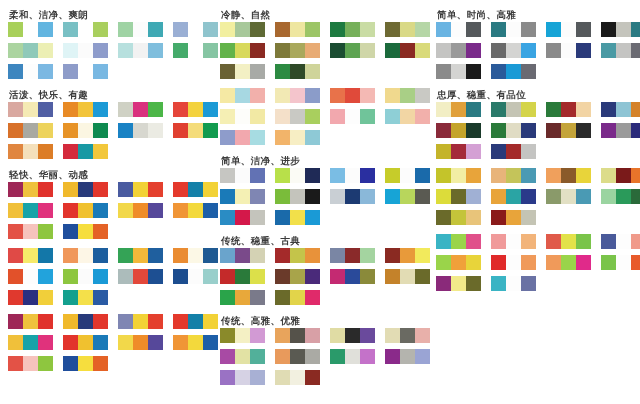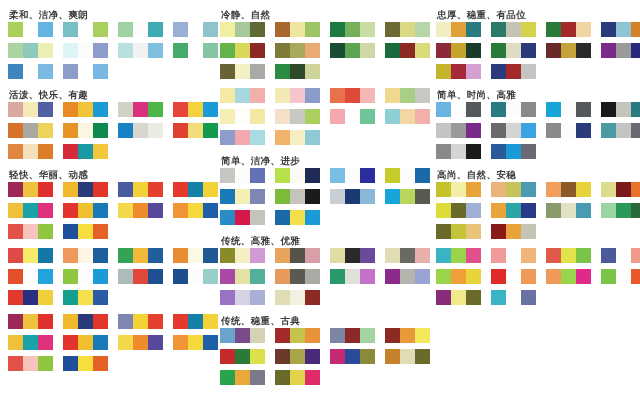--- a/index.html
+++ b/index.html
@@ -638,20 +638,91 @@
             </div>
             <div class="swatch-group empty">
               <div class="swatch" style="background: rgb(255, 255, 255);"></div>
               <div class="swatch" style="background: rgb(255, 255, 255);"></div>
               <div class="swatch" style="background: rgb(255, 255, 255);"></div>
             </div>
           </div>
         </div>
       </div>
       <div class="section">
+        <div class="section-title">传统、稳重、古典</div>
+        <div class="swatch-rows">
+          <div class="swatch-row">
+            <div class="swatch-group">
+              <div class="swatch" style="background: rgb(106, 164, 204);"></div>
+              <div class="swatch" style="background: rgb(122, 74, 138);"></div>
+              <div class="swatch" style="background: rgb(212, 210, 180);"></div>
+            </div>
+            <div class="swatch-group">
+              <div class="swatch" style="background: rgb(164, 42, 42);"></div>
+              <div class="swatch" style="background: rgb(196, 196, 74);"></div>
+              <div class="swatch" style="background: rgb(232, 146, 58);"></div>
+            </div>
+            <div class="swatch-group">
+              <div class="swatch" style="background: rgb(122, 134, 164);"></div>
+              <div class="swatch" style="background: rgb(138, 42, 42);"></div>
+              <div class="swatch" style="background: rgb(164, 212, 160);"></div>
+            </div>
+            <div class="swatch-group">
+              <div class="swatch" style="background: rgb(138, 42, 34);"></div>
+              <div class="swatch" style="background: rgb(232, 154, 58);"></div>
+              <div class="swatch" style="background: rgb(242, 234, 92);"></div>
+            </div>
+          </div>
+          <div class="swatch-row">
+            <div class="swatch-group">
+              <div class="swatch" style="background: rgb(196, 42, 42);"></div>
+              <div class="swatch" style="background: rgb(42, 122, 58);"></div>
+              <div class="swatch" style="background: rgb(220, 224, 74);"></div>
+            </div>
+            <div class="swatch-group">
+              <div class="swatch" style="background: rgb(106, 58, 42);"></div>
+              <div class="swatch" style="background: rgb(168, 164, 74);"></div>
+              <div class="swatch" style="background: rgb(74, 42, 122);"></div>
+            </div>
+            <div class="swatch-group">
+              <div class="swatch" style="background: rgb(196, 42, 114);"></div>
+              <div class="swatch" style="background: rgb(42, 74, 154);"></div>
+              <div class="swatch" style="background: rgb(138, 138, 58);"></div>
+            </div>
+            <div class="swatch-group">
+              <div class="swatch" style="background: rgb(196, 130, 42);"></div>
+              <div class="swatch" style="background: rgb(226, 220, 180);"></div>
+              <div class="swatch" style="background: rgb(106, 106, 42);"></div>
+            </div>
+          </div>
+          <div class="swatch-row">
+            <div class="swatch-group">
+              <div class="swatch" style="background: rgb(42, 164, 74);"></div>
+              <div class="swatch" style="background: rgb(232, 168, 58);"></div>
+              <div class="swatch" style="background: rgb(122, 122, 138);"></div>
+            </div>
+            <div class="swatch-group">
+              <div class="swatch" style="background: rgb(106, 106, 42);"></div>
+              <div class="swatch" style="background: rgb(226, 212, 74);"></div>
+              <div class="swatch" style="background: rgb(224, 42, 106);"></div>
+            </div>
+            <div class="swatch-group empty">
+              <div class="swatch" style="background: rgb(255, 255, 255);"></div>
+              <div class="swatch" style="background: rgb(255, 255, 255);"></div>
+              <div class="swatch" style="background: rgb(255, 255, 255);"></div>
+            </div>
+            <div class="swatch-group empty">
+              <div class="swatch" style="background: rgb(255, 255, 255);"></div>
+              <div class="swatch" style="background: rgb(255, 255, 255);"></div>
+              <div class="swatch" style="background: rgb(255, 255, 255);"></div>
+            </div>
+          </div>
+        </div>
+      </div>
+      <div class="section">
         <div class="section-title">传统、高雅、优雅</div>
         <div class="swatch-rows">
           <div class="swatch-row">
             <div class="swatch-group">
               <div class="swatch" style="background: rgb(138, 138, 42);"></div>
               <div class="swatch" style="background: rgb(244, 240, 196);"></div>
               <div class="swatch" style="background: rgb(210, 154, 212);"></div>
             </div>
             <div class="swatch-group">
               <div class="swatch" style="background: rgb(232, 164, 92);"></div>
@@ -708,93 +779,93 @@
               <div class="swatch" style="background: rgb(255, 255, 255);"></div>
             </div>
             <div class="swatch-group empty">
               <div class="swatch" style="background: rgb(255, 255, 255);"></div>
               <div class="swatch" style="background: rgb(255, 255, 255);"></div>
               <div class="swatch" style="background: rgb(255, 255, 255);"></div>
             </div>
           </div>
         </div>
       </div>
-      <div class="section">
-        <div class="section-title">传统、稳重、古典</div>
-        <div class="swatch-rows">
-          <div class="swatch-row">
-            <div class="swatch-group">
-              <div class="swatch" style="background: rgb(106, 164, 204);"></div>
-              <div class="swatch" style="background: rgb(122, 74, 138);"></div>
-              <div class="swatch" style="background: rgb(212, 210, 180);"></div>
-            </div>
-            <div class="swatch-group">
-              <div class="swatch" style="background: rgb(164, 42, 42);"></div>
-              <div class="swatch" style="background: rgb(196, 196, 74);"></div>
-              <div class="swatch" style="background: rgb(232, 146, 58);"></div>
-            </div>
-            <div class="swatch-group">
-              <div class="swatch" style="background: rgb(122, 134, 164);"></div>
-              <div class="swatch" style="background: rgb(138, 42, 42);"></div>
-              <div class="swatch" style="background: rgb(164, 212, 160);"></div>
-            </div>
-            <div class="swatch-group">
-              <div class="swatch" style="background: rgb(138, 42, 34);"></div>
-              <div class="swatch" style="background: rgb(232, 154, 58);"></div>
-              <div class="swatch" style="background: rgb(242, 234, 92);"></div>
-            </div>
-          </div>
-          <div class="swatch-row">
-            <div class="swatch-group">
-              <div class="swatch" style="background: rgb(196, 42, 42);"></div>
-              <div class="swatch" style="background: rgb(42, 122, 58);"></div>
-              <div class="swatch" style="background: rgb(220, 224, 74);"></div>
-            </div>
-            <div class="swatch-group">
-              <div class="swatch" style="background: rgb(106, 58, 42);"></div>
-              <div class="swatch" style="background: rgb(168, 164, 74);"></div>
-              <div class="swatch" style="background: rgb(74, 42, 122);"></div>
-            </div>
-            <div class="swatch-group">
-              <div class="swatch" style="background: rgb(196, 42, 114);"></div>
-              <div class="swatch" style="background: rgb(42, 74, 154);"></div>
-              <div class="swatch" style="background: rgb(138, 138, 58);"></div>
-            </div>
-            <div class="swatch-group">
-              <div class="swatch" style="background: rgb(196, 130, 42);"></div>
-              <div class="swatch" style="background: rgb(226, 220, 180);"></div>
-              <div class="swatch" style="background: rgb(106, 106, 42);"></div>
-            </div>
-          </div>
-          <div class="swatch-row">
-            <div class="swatch-group">
-              <div class="swatch" style="background: rgb(42, 164, 74);"></div>
-              <div class="swatch" style="background: rgb(232, 168, 58);"></div>
-              <div class="swatch" style="background: rgb(122, 122, 138);"></div>
-            </div>
-            <div class="swatch-group">
-              <div class="swatch" style="background: rgb(106, 106, 42);"></div>
-              <div class="swatch" style="background: rgb(226, 212, 74);"></div>
-              <div class="swatch" style="background: rgb(224, 42, 106);"></div>
-            </div>
-            <div class="swatch-group empty">
-              <div class="swatch" style="background: rgb(255, 255, 255);"></div>
-              <div class="swatch" style="background: rgb(255, 255, 255);"></div>
-              <div class="swatch" style="background: rgb(255, 255, 255);"></div>
-            </div>
-            <div class="swatch-group empty">
-              <div class="swatch" style="background: rgb(255, 255, 255);"></div>
-              <div class="swatch" style="background: rgb(255, 255, 255);"></div>
-              <div class="swatch" style="background: rgb(255, 255, 255);"></div>
-            </div>
-          </div>
-        </div>
-      </div>
     </div>
     <div class="column col-right">
+      <div class="section">
+        <div class="section-title">简单、时尚、高雅</div>
+        <div class="swatch-rows">
+          <div class="swatch-row">
+            <div class="swatch-group">
+              <div class="swatch" style="background: rgb(106, 180, 226);"></div>
+              <div class="swatch" style="background: rgb(253, 253, 253);"></div>
+              <div class="swatch" style="background: rgb(85, 89, 92);"></div>
+            </div>
+            <div class="swatch-group">
+              <div class="swatch" style="background: rgb(42, 122, 130);"></div>
+              <div class="swatch" style="background: rgb(252, 252, 252);"></div>
+              <div class="swatch" style="background: rgb(138, 138, 138);"></div>
+            </div>
+            <div class="swatch-group">
+              <div class="swatch" style="background: rgb(23, 164, 214);"></div>
+              <div class="swatch" style="background: rgb(252, 252, 252);"></div>
+              <div class="swatch" style="background: rgb(85, 89, 92);"></div>
+            </div>
+            <div class="swatch-group">
+              <div class="swatch" style="background: rgb(26, 26, 26);"></div>
+              <div class="swatch" style="background: rgb(196, 196, 188);"></div>
+              <div class="swatch" style="background: rgb(42, 122, 130);"></div>
+            </div>
+          </div>
+          <div class="swatch-row">
+            <div class="swatch-group">
+              <div class="swatch" style="background: rgb(196, 196, 194);"></div>
+              <div class="swatch" style="background: rgb(154, 154, 154);"></div>
+              <div class="swatch" style="background: rgb(122, 42, 138);"></div>
+            </div>
+            <div class="swatch-group">
+              <div class="swatch" style="background: rgb(106, 106, 106);"></div>
+              <div class="swatch" style="background: rgb(212, 212, 210);"></div>
+              <div class="swatch" style="background: rgb(58, 164, 226);"></div>
+            </div>
+            <div class="swatch-group">
+              <div class="swatch" style="background: rgb(138, 138, 138);"></div>
+              <div class="swatch" style="background: rgb(252, 252, 252);"></div>
+              <div class="swatch" style="background: rgb(42, 58, 122);"></div>
+            </div>
+            <div class="swatch-group">
+              <div class="swatch" style="background: rgb(74, 154, 164);"></div>
+              <div class="swatch" style="background: rgb(196, 196, 194);"></div>
+              <div class="swatch" style="background: rgb(106, 106, 114);"></div>
+            </div>
+          </div>
+          <div class="swatch-row">
+            <div class="swatch-group">
+              <div class="swatch" style="background: rgb(138, 138, 138);"></div>
+              <div class="swatch" style="background: rgb(212, 212, 210);"></div>
+              <div class="swatch" style="background: rgb(26, 26, 26);"></div>
+            </div>
+            <div class="swatch-group">
+              <div class="swatch" style="background: rgb(42, 90, 154);"></div>
+              <div class="swatch" style="background: rgb(26, 154, 214);"></div>
+              <div class="swatch" style="background: rgb(106, 106, 114);"></div>
+            </div>
+            <div class="swatch-group empty">
+              <div class="swatch" style="background: rgb(255, 255, 255);"></div>
+              <div class="swatch" style="background: rgb(255, 255, 255);"></div>
+              <div class="swatch" style="background: rgb(255, 255, 255);"></div>
+            </div>
+            <div class="swatch-group empty">
+              <div class="swatch" style="background: rgb(255, 255, 255);"></div>
+              <div class="swatch" style="background: rgb(255, 255, 255);"></div>
+              <div class="swatch" style="background: rgb(255, 255, 255);"></div>
+            </div>
+          </div>
+        </div>
+      </div>
       <div class="section">
         <div class="section-title">忠厚、稳重、有品位</div>
         <div class="swatch-rows">
           <div class="swatch-row">
             <div class="swatch-group">
               <div class="swatch" style="background: rgb(242, 238, 196);"></div>
               <div class="swatch" style="background: rgb(224, 160, 58);"></div>
               <div class="swatch" style="background: rgb(42, 122, 130);"></div>
             </div>
             <div class="swatch-group">
@@ -853,92 +924,20 @@
             </div>
             <div class="swatch-group empty">
               <div class="swatch" style="background: rgb(255, 255, 255);"></div>
               <div class="swatch" style="background: rgb(255, 255, 255);"></div>
               <div class="swatch" style="background: rgb(255, 255, 255);"></div>
             </div>
           </div>
         </div>
       </div>
       <div class="section">
-        <div class="section-title">简单、时尚、高雅</div>
-        <div class="swatch-rows">
-          <div class="swatch-row">
-            <div class="swatch-group">
-              <div class="swatch" style="background: rgb(106, 180, 226);"></div>
-              <div class="swatch" style="background: rgb(253, 253, 253);"></div>
-              <div class="swatch" style="background: rgb(85, 89, 92);"></div>
-            </div>
-            <div class="swatch-group">
-              <div class="swatch" style="background: rgb(42, 122, 130);"></div>
-              <div class="swatch" style="background: rgb(252, 252, 252);"></div>
-              <div class="swatch" style="background: rgb(138, 138, 138);"></div>
-            </div>
-            <div class="swatch-group">
-              <div class="swatch" style="background: rgb(23, 164, 214);"></div>
-              <div class="swatch" style="background: rgb(252, 252, 252);"></div>
-              <div class="swatch" style="background: rgb(85, 89, 92);"></div>
-            </div>
-            <div class="swatch-group">
-              <div class="swatch" style="background: rgb(26, 26, 26);"></div>
-              <div class="swatch" style="background: rgb(196, 196, 188);"></div>
-              <div class="swatch" style="background: rgb(42, 122, 130);"></div>
-            </div>
-          </div>
-          <div class="swatch-row">
-            <div class="swatch-group">
-              <div class="swatch" style="background: rgb(196, 196, 194);"></div>
-              <div class="swatch" style="background: rgb(154, 154, 154);"></div>
-              <div class="swatch" style="background: rgb(122, 42, 138);"></div>
-            </div>
-            <div class="swatch-group">
-              <div class="swatch" style="background: rgb(106, 106, 106);"></div>
-              <div class="swatch" style="background: rgb(212, 212, 210);"></div>
-              <div class="swatch" style="background: rgb(58, 164, 226);"></div>
-            </div>
-            <div class="swatch-group">
-              <div class="swatch" style="background: rgb(138, 138, 138);"></div>
-              <div class="swatch" style="background: rgb(252, 252, 252);"></div>
-              <div class="swatch" style="background: rgb(42, 58, 122);"></div>
-            </div>
-            <div class="swatch-group">
-              <div class="swatch" style="background: rgb(74, 154, 164);"></div>
-              <div class="swatch" style="background: rgb(196, 196, 194);"></div>
-              <div class="swatch" style="background: rgb(106, 106, 114);"></div>
-            </div>
-          </div>
-          <div class="swatch-row">
-            <div class="swatch-group">
-              <div class="swatch" style="background: rgb(138, 138, 138);"></div>
-              <div class="swatch" style="background: rgb(212, 212, 210);"></div>
-              <div class="swatch" style="background: rgb(26, 26, 26);"></div>
-            </div>
-            <div class="swatch-group">
-              <div class="swatch" style="background: rgb(42, 90, 154);"></div>
-              <div class="swatch" style="background: rgb(26, 154, 214);"></div>
-              <div class="swatch" style="background: rgb(106, 106, 114);"></div>
-            </div>
-            <div class="swatch-group empty">
-              <div class="swatch" style="background: rgb(255, 255, 255);"></div>
-              <div class="swatch" style="background: rgb(255, 255, 255);"></div>
-              <div class="swatch" style="background: rgb(255, 255, 255);"></div>
-            </div>
-            <div class="swatch-group empty">
-              <div class="swatch" style="background: rgb(255, 255, 255);"></div>
-              <div class="swatch" style="background: rgb(255, 255, 255);"></div>
-              <div class="swatch" style="background: rgb(255, 255, 255);"></div>
-            </div>
-          </div>
-        </div>
-      </div>
-      <div class="section">
-        <div class="section-title">高尚、自然、安稳</div>
         <div class="swatch-rows">
           <div class="swatch-row">
             <div class="swatch-group">
               <div class="swatch" style="background: rgb(196, 196, 42);"></div>
               <div class="swatch" style="background: rgb(242, 238, 164);"></div>
               <div class="swatch" style="background: rgb(232, 164, 58);"></div>
             </div>
             <div class="swatch-group">
               <div class="swatch" style="background: rgb(232, 180, 122);"></div>
               <div class="swatch" style="background: rgb(196, 196, 90);"></div>

